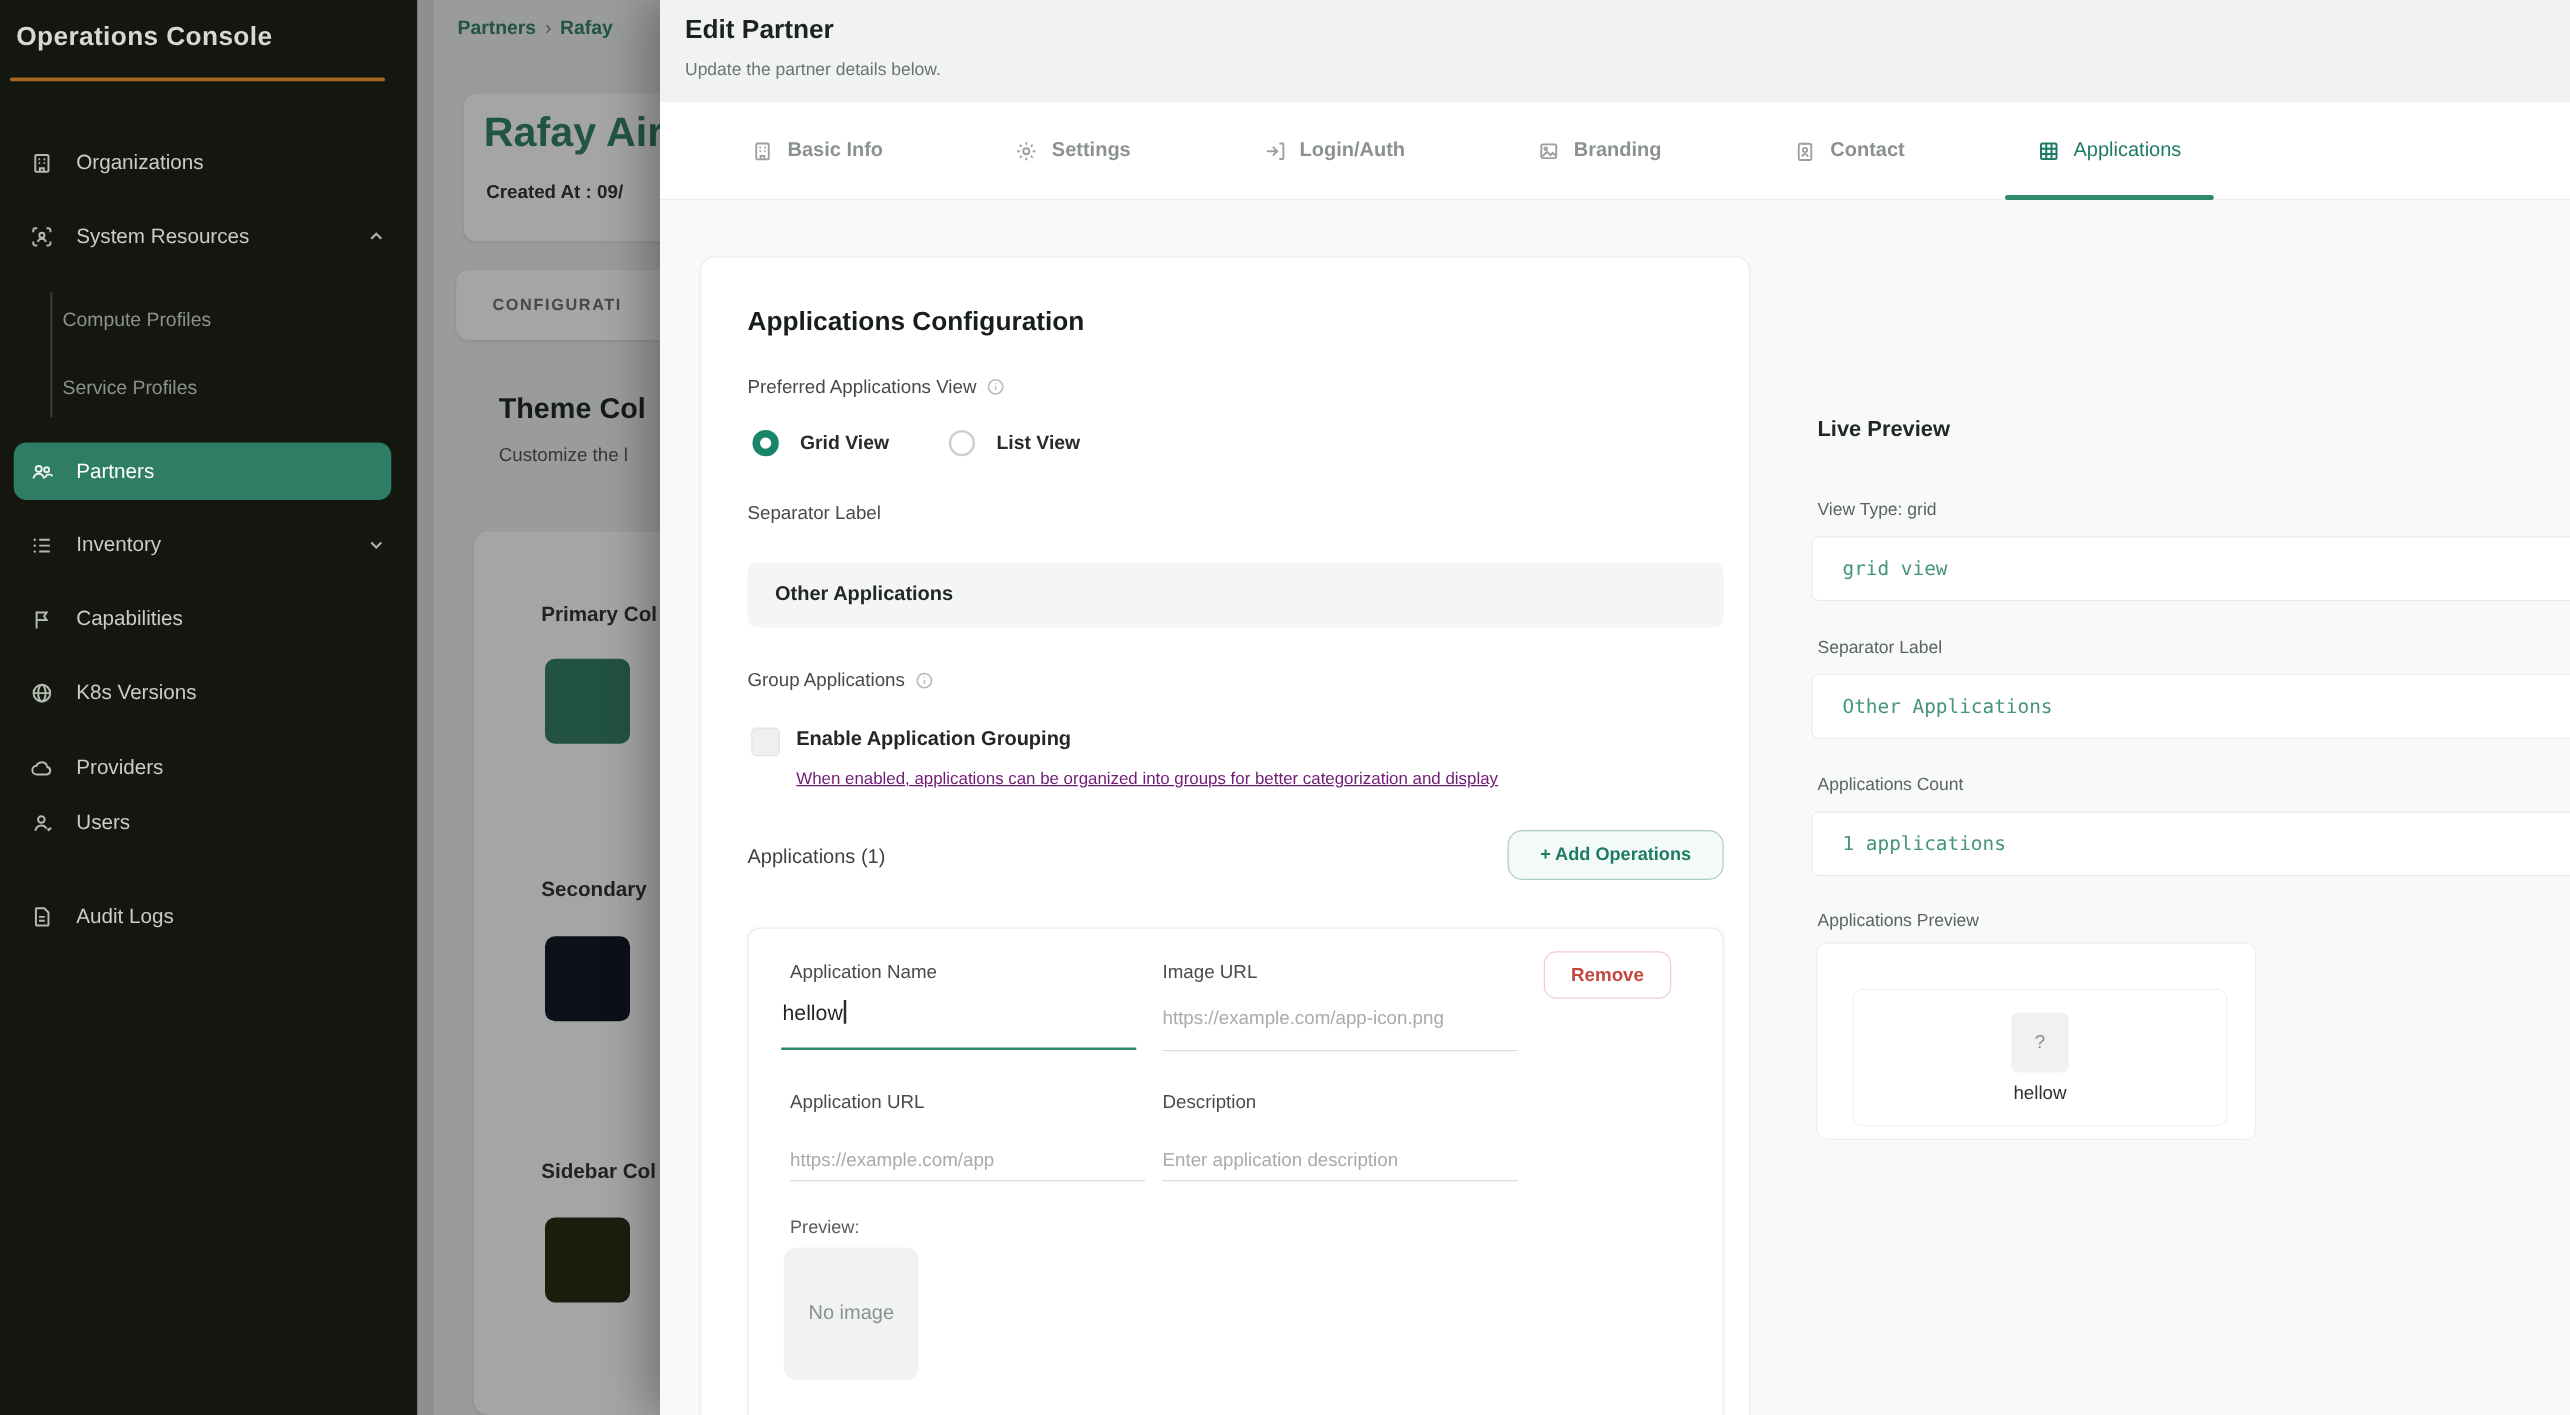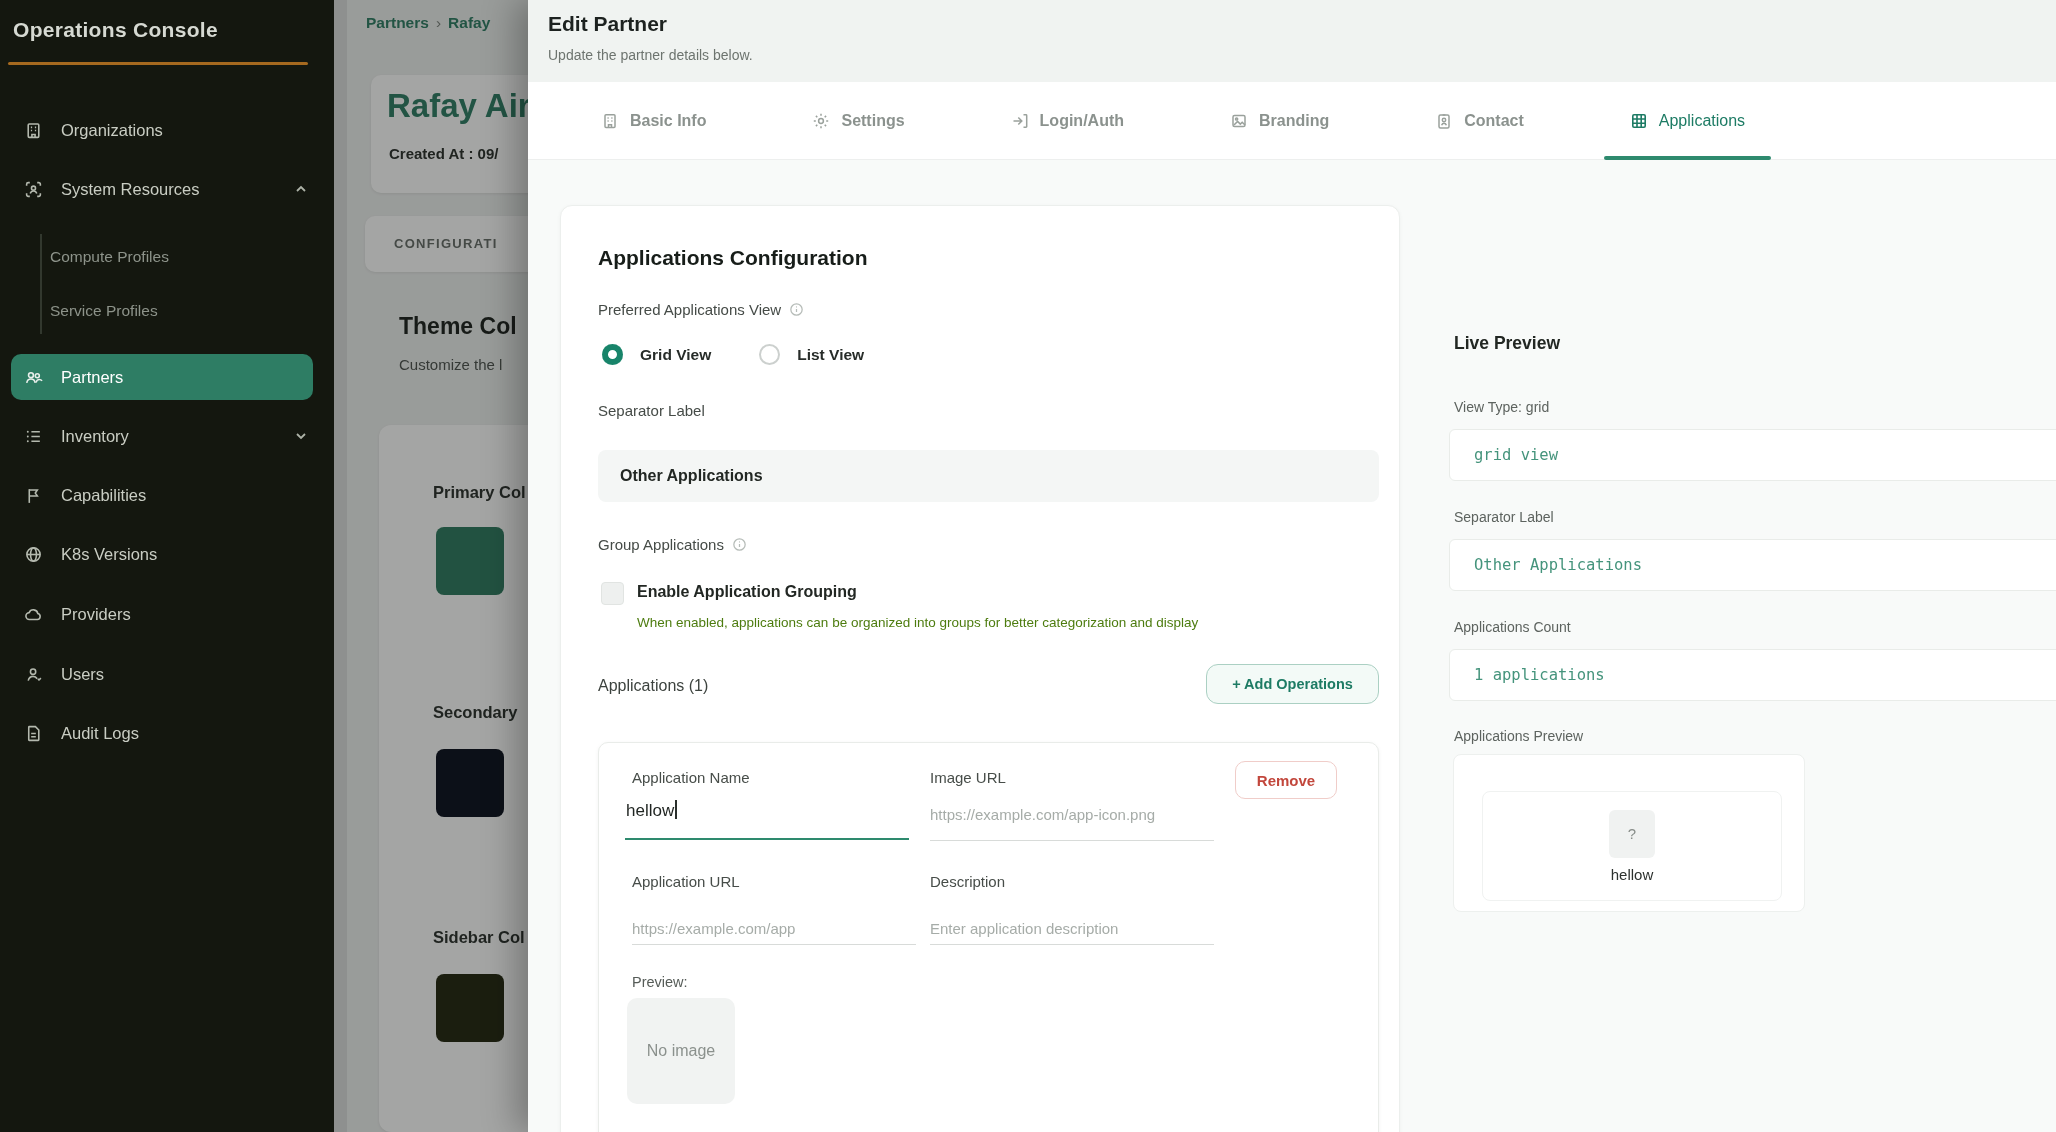--- a/index.html
+++ b/index.html
@@ -58,21 +58,21 @@
   .radio { width:21px; height:21px; border-radius:50%; flex:0 0 auto; }
   .radio.sel { background:#18846a; box-shadow:inset 0 0 0 6px #18846a, inset 0 0 0 10px #fff; border:none; position:relative; }
   .radio.sel::after { content:""; position:absolute; left:7px; top:7px; width:7px; height:7px; border-radius:50%; background:#fff; }
   .radio.unsel { background:#fff; border:2px solid #ccd0ce; }
   .radio-lab { font-size:15.5px; font-weight:bold; color:#272c29; margin-left:17px; }
   .sep-input { position:absolute; left:37px; top:244px; width:781px; height:52px; background:#f4f6f5; border-radius:8px; display:flex; align-items:center; padding-left:22px; font-size:16px; font-weight:bold; color:#21272
   3; }
   .chk { position:absolute; left:40px; top:376px; width:23px; height:23px; background:#eef0ef; border:1px solid #e1e4e2; border-radius:4px; }
   .chk-label { position:absolute; left:76px; top:377px; font-size:16px; font-weight:bold; color:#23282
   5; }
-  .chk-help { position:absolute; left:76px; top:409px; font-size:13.5px; color:#4d7c0f; }
+  .chk-help { position:absolute; left:76px; top:409px; font-size:13.5px; color:#701a75;text-decoration:underline; }
   .apps-count-label { position:absolute; left:37px; top:471px; font-size:16px; color:#3c423e; }
   .add-btn { position:absolute; left:645px; top:458px; width:173px; height:40px; border:1.5px solid #abd0c3; border-radius:12px; background:#f3faf7; color:#1d7b64; font-size:14.5px; font-weight:bold; display:flex; align-items:center; justify-content:center; cursor:pointer; font-family:inherit; }
 
   
   .app-card { position:absolute; left:37px; top:536px; width:781px; height:420px; background:#fff; border:1px solid #e9ece9; border-radius:10px; box-shadow:0 1px 4px rgba(0,0,0,.05); }
   .ac-label { position:absolute; font-size:15px; color:#474d49; }
   .ac-value { position:absolute; font-size:17px; color:#1f2421; font-weight:500; }
   .ac-value::after { content:""; display:inline-block; width:1.5px; height:19px; background:#2a2f2c; vertical-align:-3px; margin-left:1px; }
   .ac-ph { position:absolute; font-size:15px; color:#a6aca8; }
   .u-teal { position:absolute; height:2px; background:#2e8a6e; }
@@ -184,21 +184,21 @@
 
   <div class="sb-item" style="top:592px">
     <span class="ic">
         <svg width="19" height="19" viewBox="0 0 18 18" fill="none" stroke="currentColor" stroke-width="1.5">
           <path d="M5.3 13.8a3.3 3.3 0 01-.4-6.6 4.3 4.3 0 018.2.9 2.9 2.9 0 01-.4 5.7z"></path>
         </svg>
       </span>
     <span>Providers</span>
   </div>
 
-  <div class="sb-item" style="top:652px">
+  <div class="sb-item" style="top:636px">
     <span class="ic">
         <svg width="19" height="19" viewBox="0 0 18 18" fill="none" stroke="currentColor" stroke-width="1.5">
           <circle cx="8.6" cy="6.3" r="2.5"></circle>
           <path d="M4 14.8c.6-2.5 2.4-4 4.6-4 1.6 0 3 .8 3.9 2.2M13.2 13.2l1 1 1.8-1.8"></path>
         </svg>
       </span>
     <span>Users</span>
   </div>
 
   <div class="sb-item" style="top:711px">

